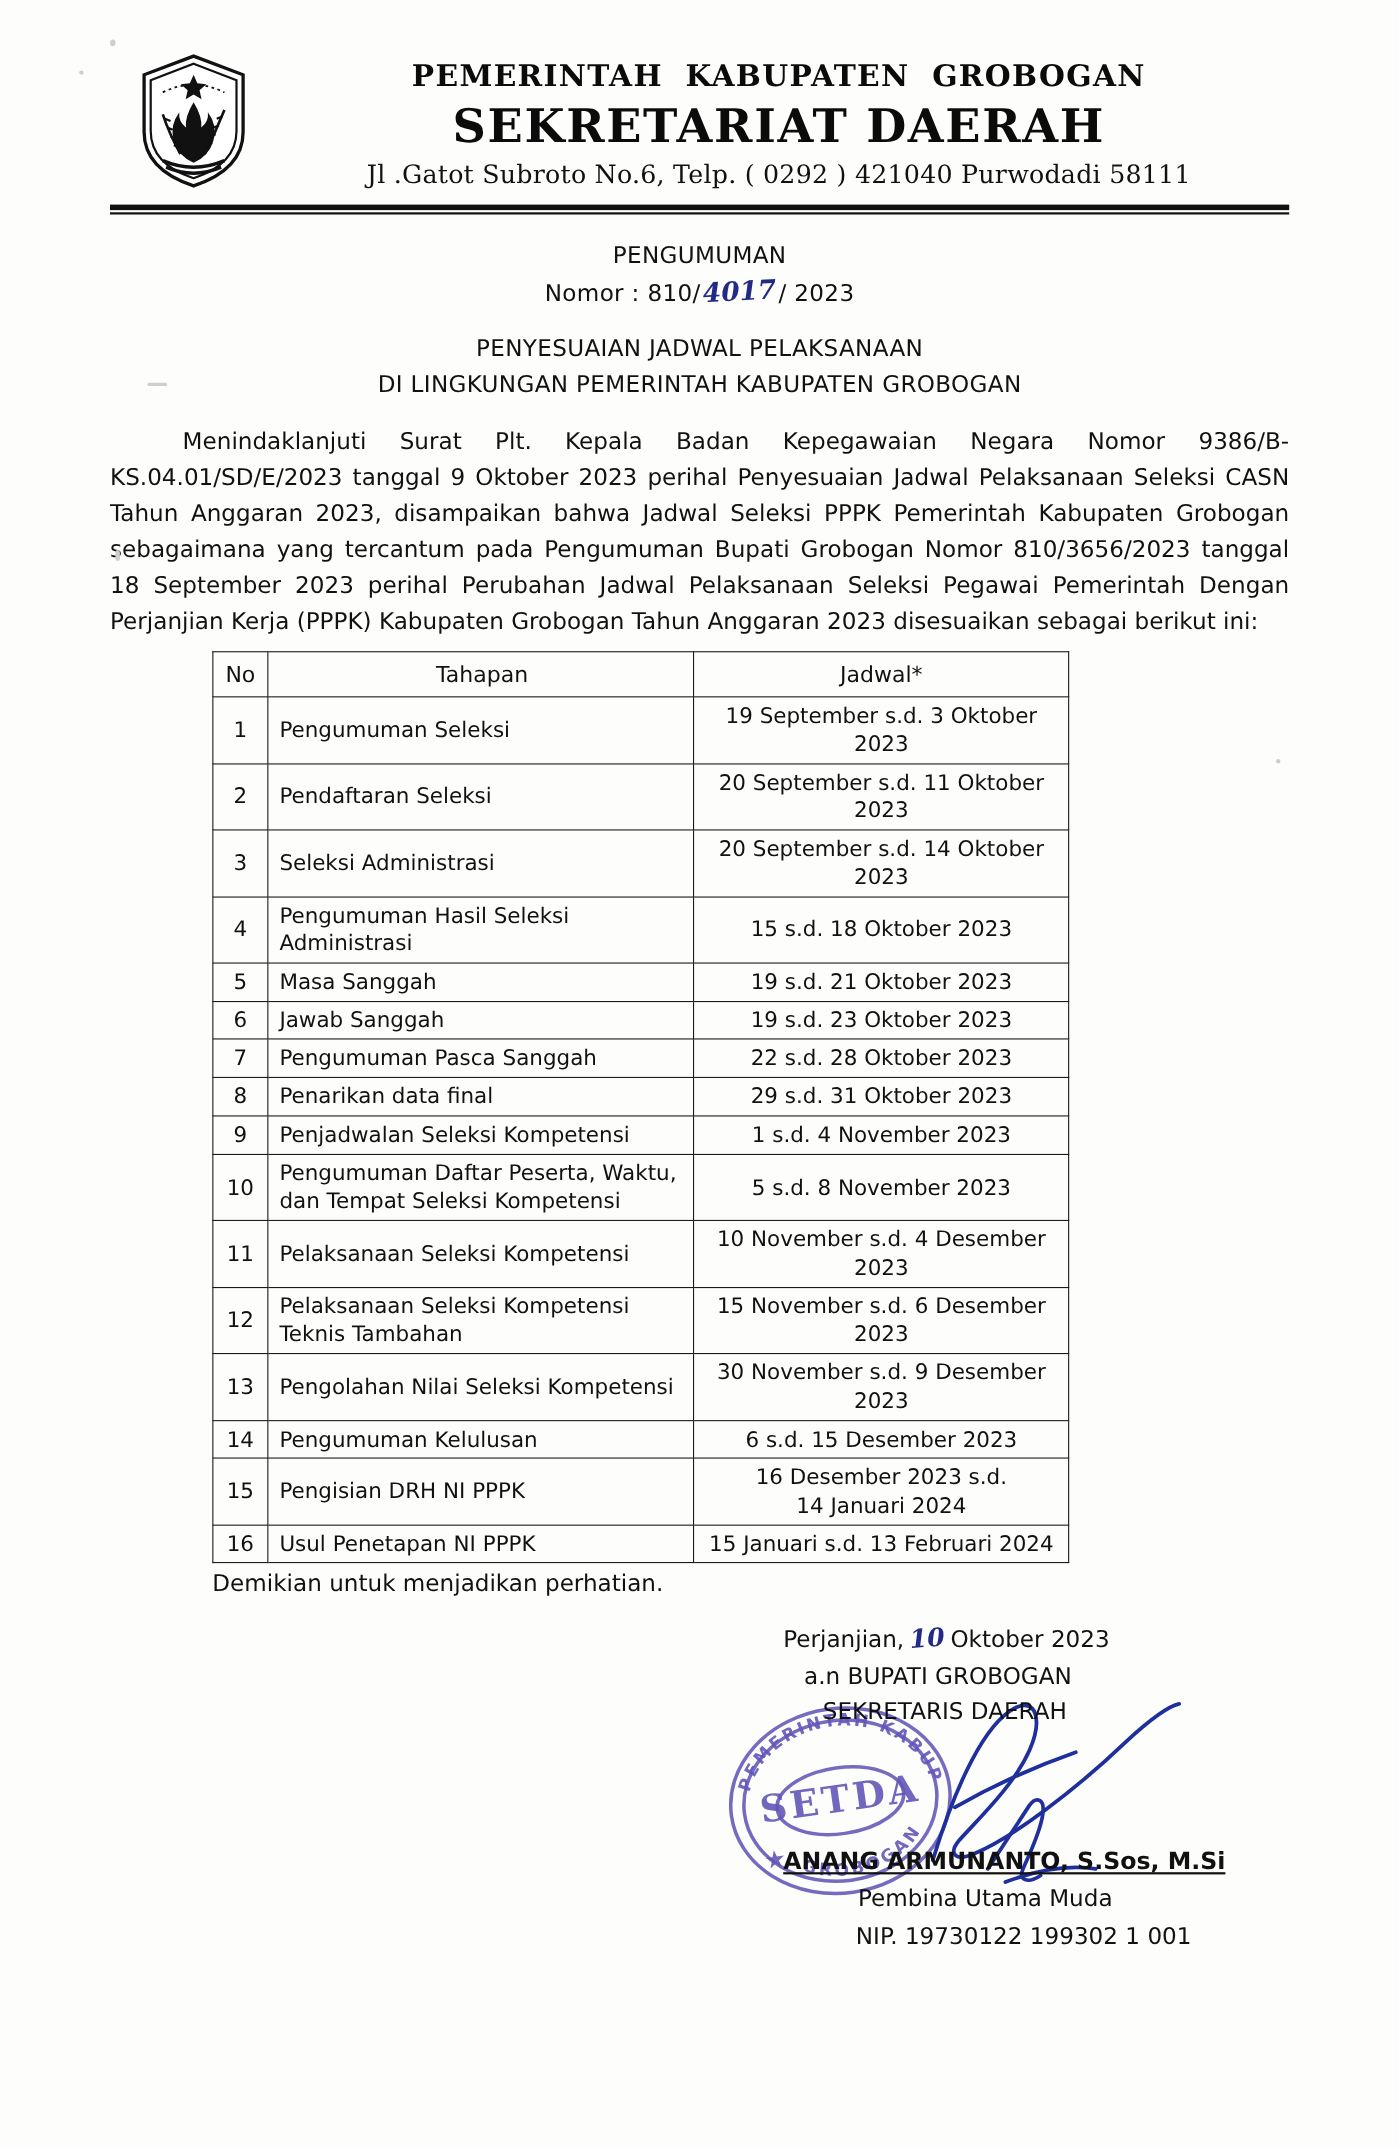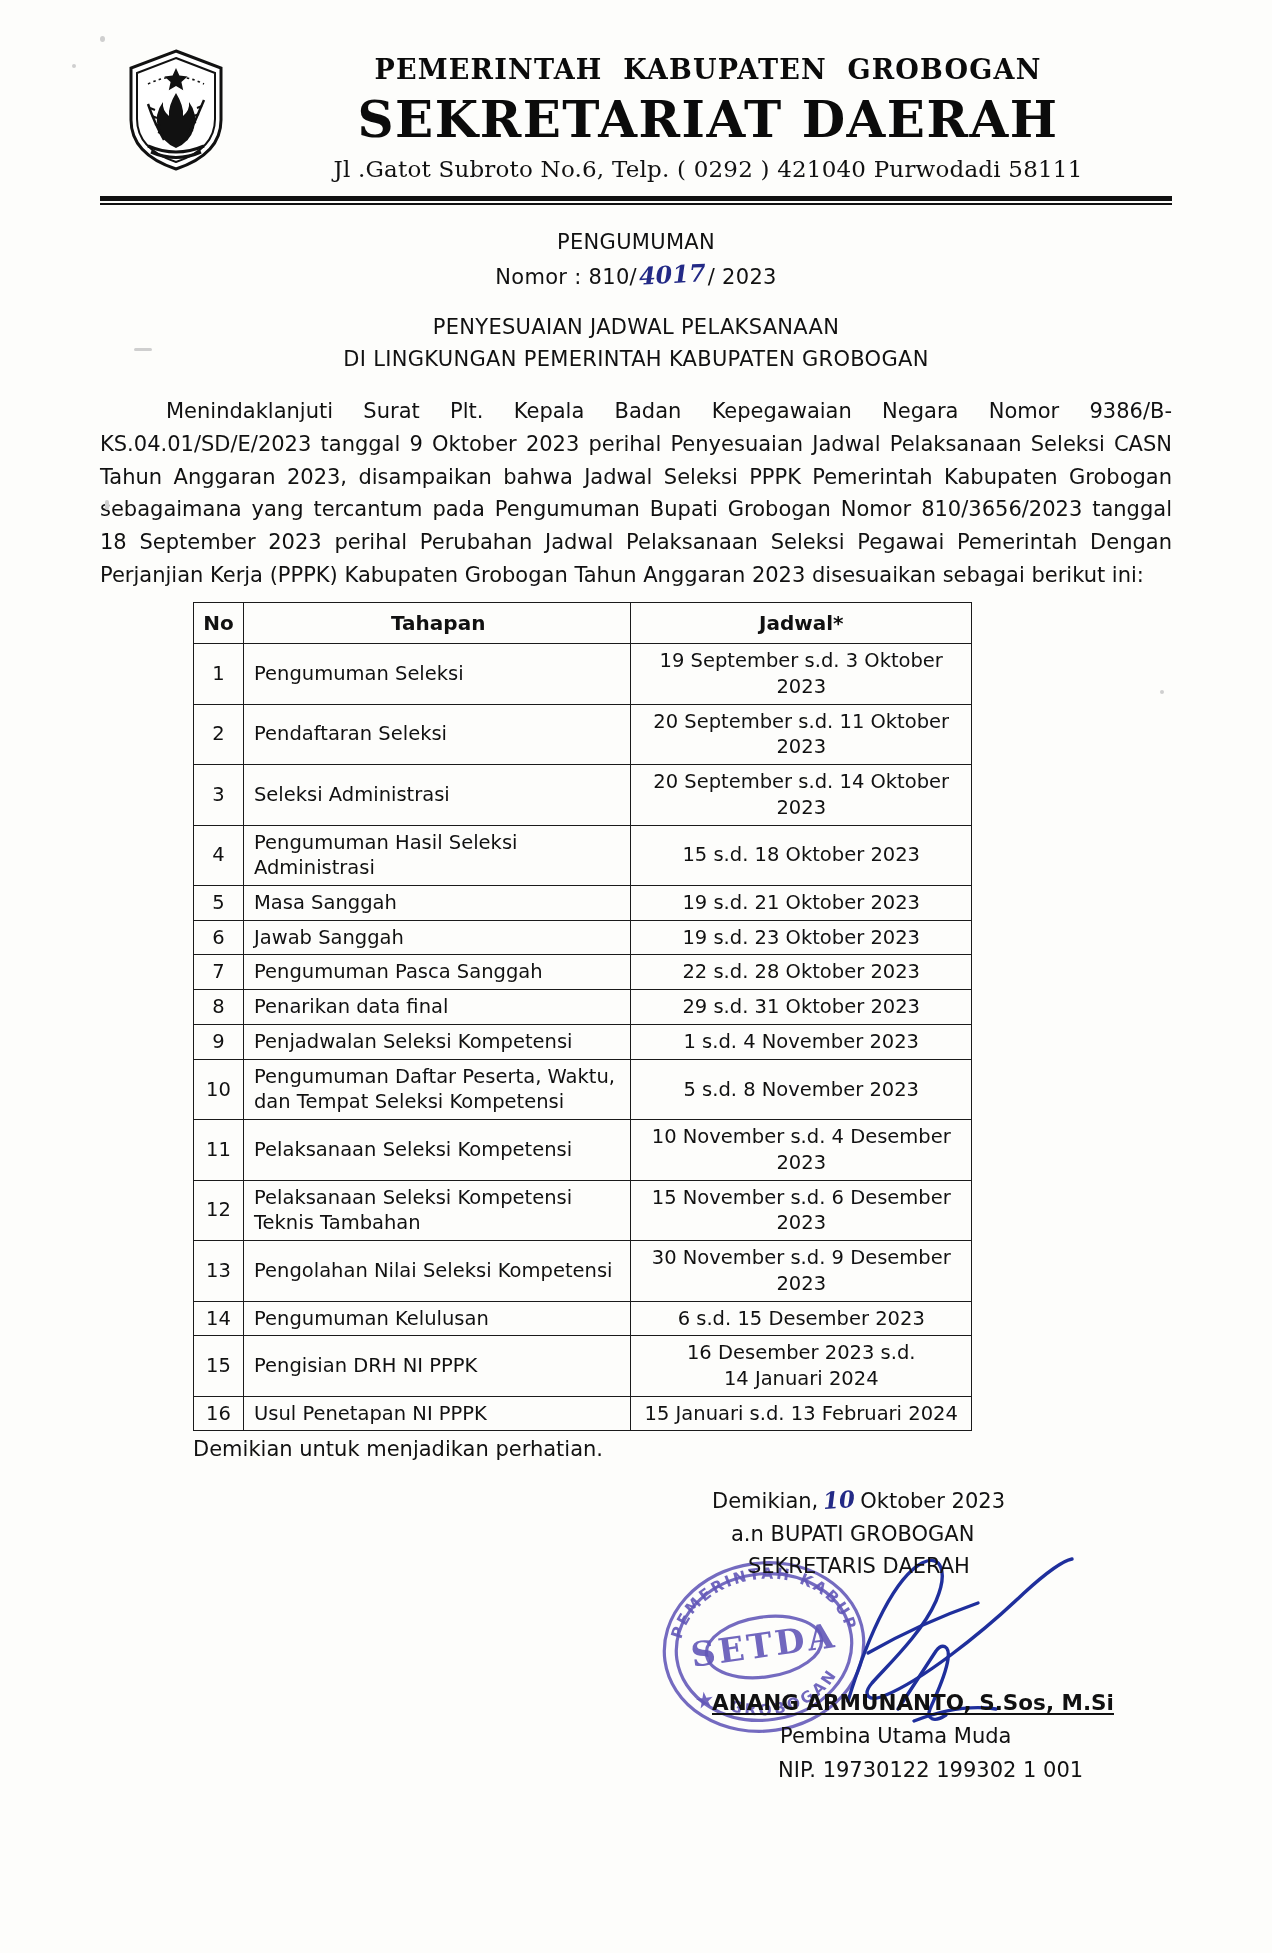--- a/index.html
+++ b/index.html
@@ -47,21 +47,21 @@
     font-weight: bold;
     font-size: 27px;
     letter-spacing: 1.2px;
     word-spacing: 10px;
     margin-top: 10px;
     color: #0b0b0b;
   }
   .kop-line2 {
     font-family: "DejaVu Serif", serif;
     font-weight: bold;
-    font-size: 50px;
+    font-size: 42px;
     letter-spacing: 1.5px;
     margin-top: 5px;
     color: #0b0b0b;
   }
   .kop-line3 {
     font-family: "DejaVu Serif", serif;
     font-size: 23px;
     margin-top: 7px;
     letter-spacing: 0.2px;
     color: #111;
@@ -124,21 +124,21 @@
     width: 779px;
     font-size: 19.5px;
   }
   table.sched th, table.sched td {
     border: 1.6px solid #1b1b1b;
     padding: 4px 8px;
     vertical-align: middle;
     line-height: 1.32;
   }
   table.sched thead th {
-    font-weight: bold;
+    font-weight: normal;
     text-align: center;
     font-size: 20px;
     padding: 7px 8px;
   }
   .c-no { width: 50px; text-align: center; }
   .c-tahap { width: 388px; text-align: left; padding-left: 10px !important; }
   .c-jadwal { width: 341px; text-align: center; }
 
   
   .closing {
@@ -393,21 +393,21 @@
           <path d="M58 120 C86 104, 128 84, 168 70"></path>
           <path d="M88 176 C104 152, 118 130, 126 118 C132 110, 140 112, 138 126
                    C136 142, 126 162, 120 176 C116 186, 124 190, 136 182"></path>
           <path d="M104 188 C130 178, 160 172, 186 176"></path>
         </g>
       </svg>
     </div>
 
     <div class="sign-block">
       <div class="sign-city">
-        <span>Demikian,</span><span class="hw-date">10</span><span>Oktober 2023</span>
+        <span>Perjanjian,</span><span class="hw-date">10</span><span>Oktober 2023</span>
       </div>
       <div class="sign-ln" style="margin-left:19px">a.n BUPATI GROBOGAN</div>
       <div class="sign-ln" style="margin-left:36px">SEKRETARIS DAERAH</div>
       <div class="sign-name">ANANG ARMUNANTO, S.Sos, M.Si</div>
       <div class="sign-rank" style="margin-left:68px">Pembina Utama Muda</div>
       <div class="sign-nip" style="margin-left:66px">NIP. 19730122 199302 1 001</div>
     </div>
   </div>
 
   <div class="speck" style="left:100px;top:36px;width:5px;height:6px;"></div>

